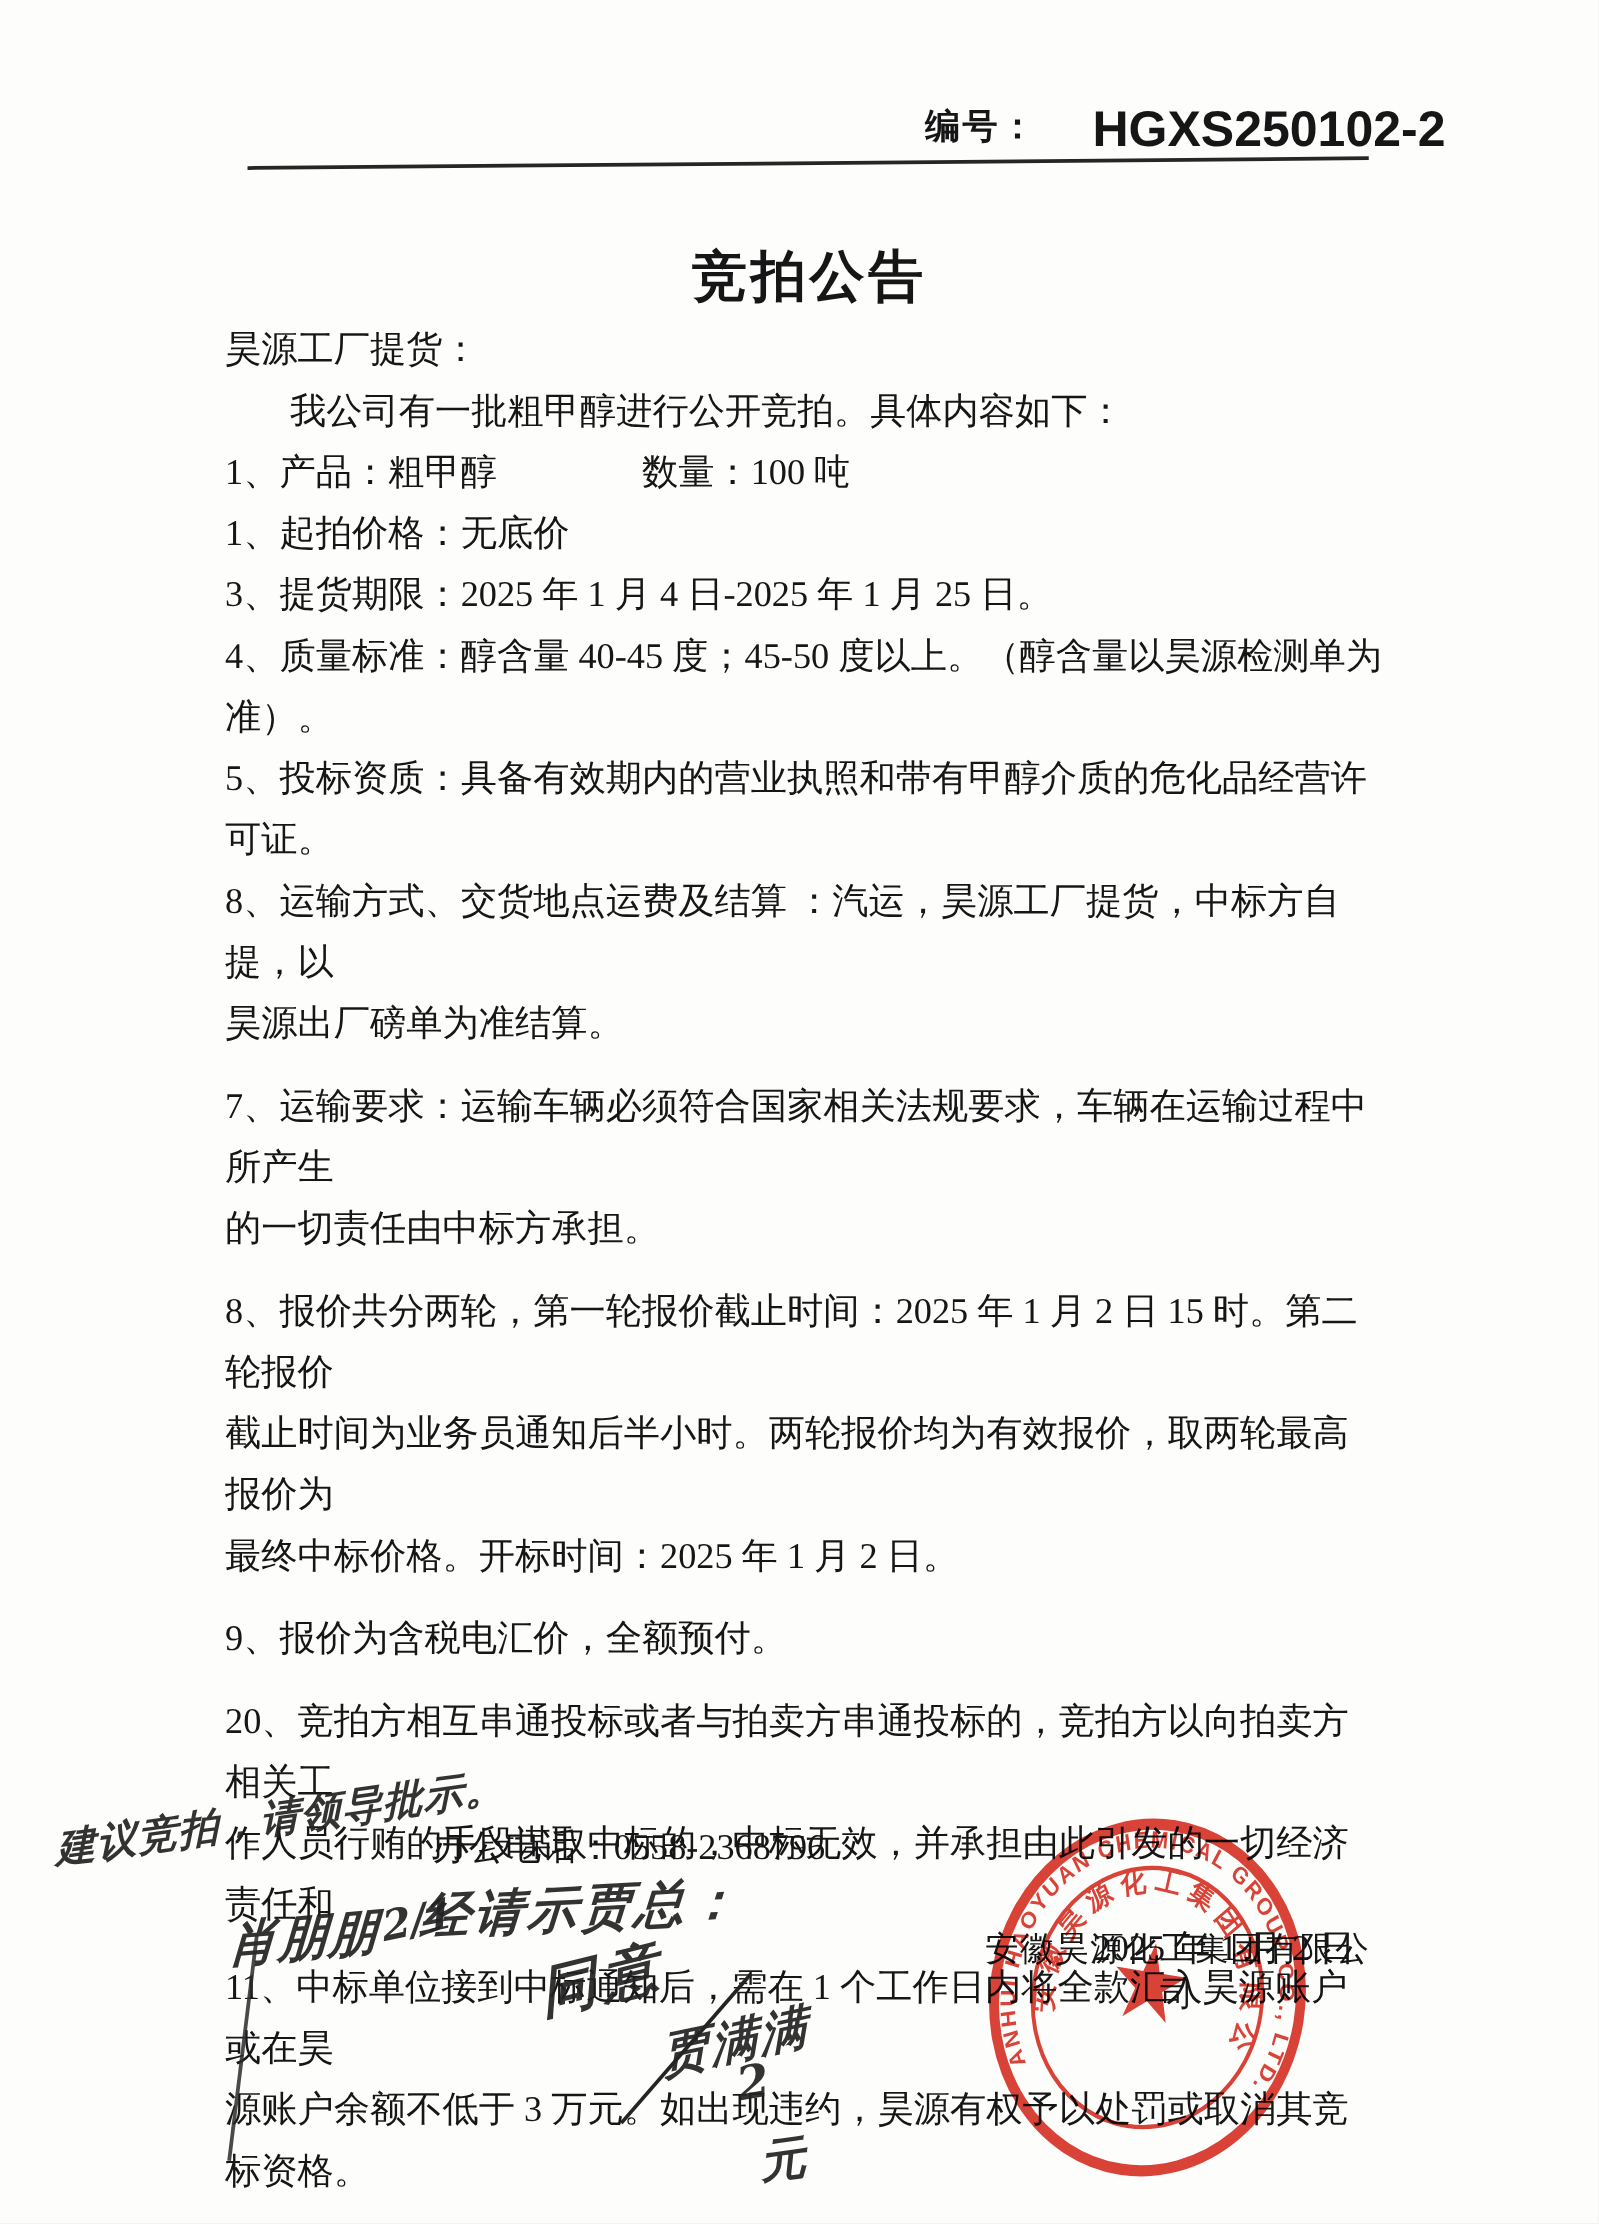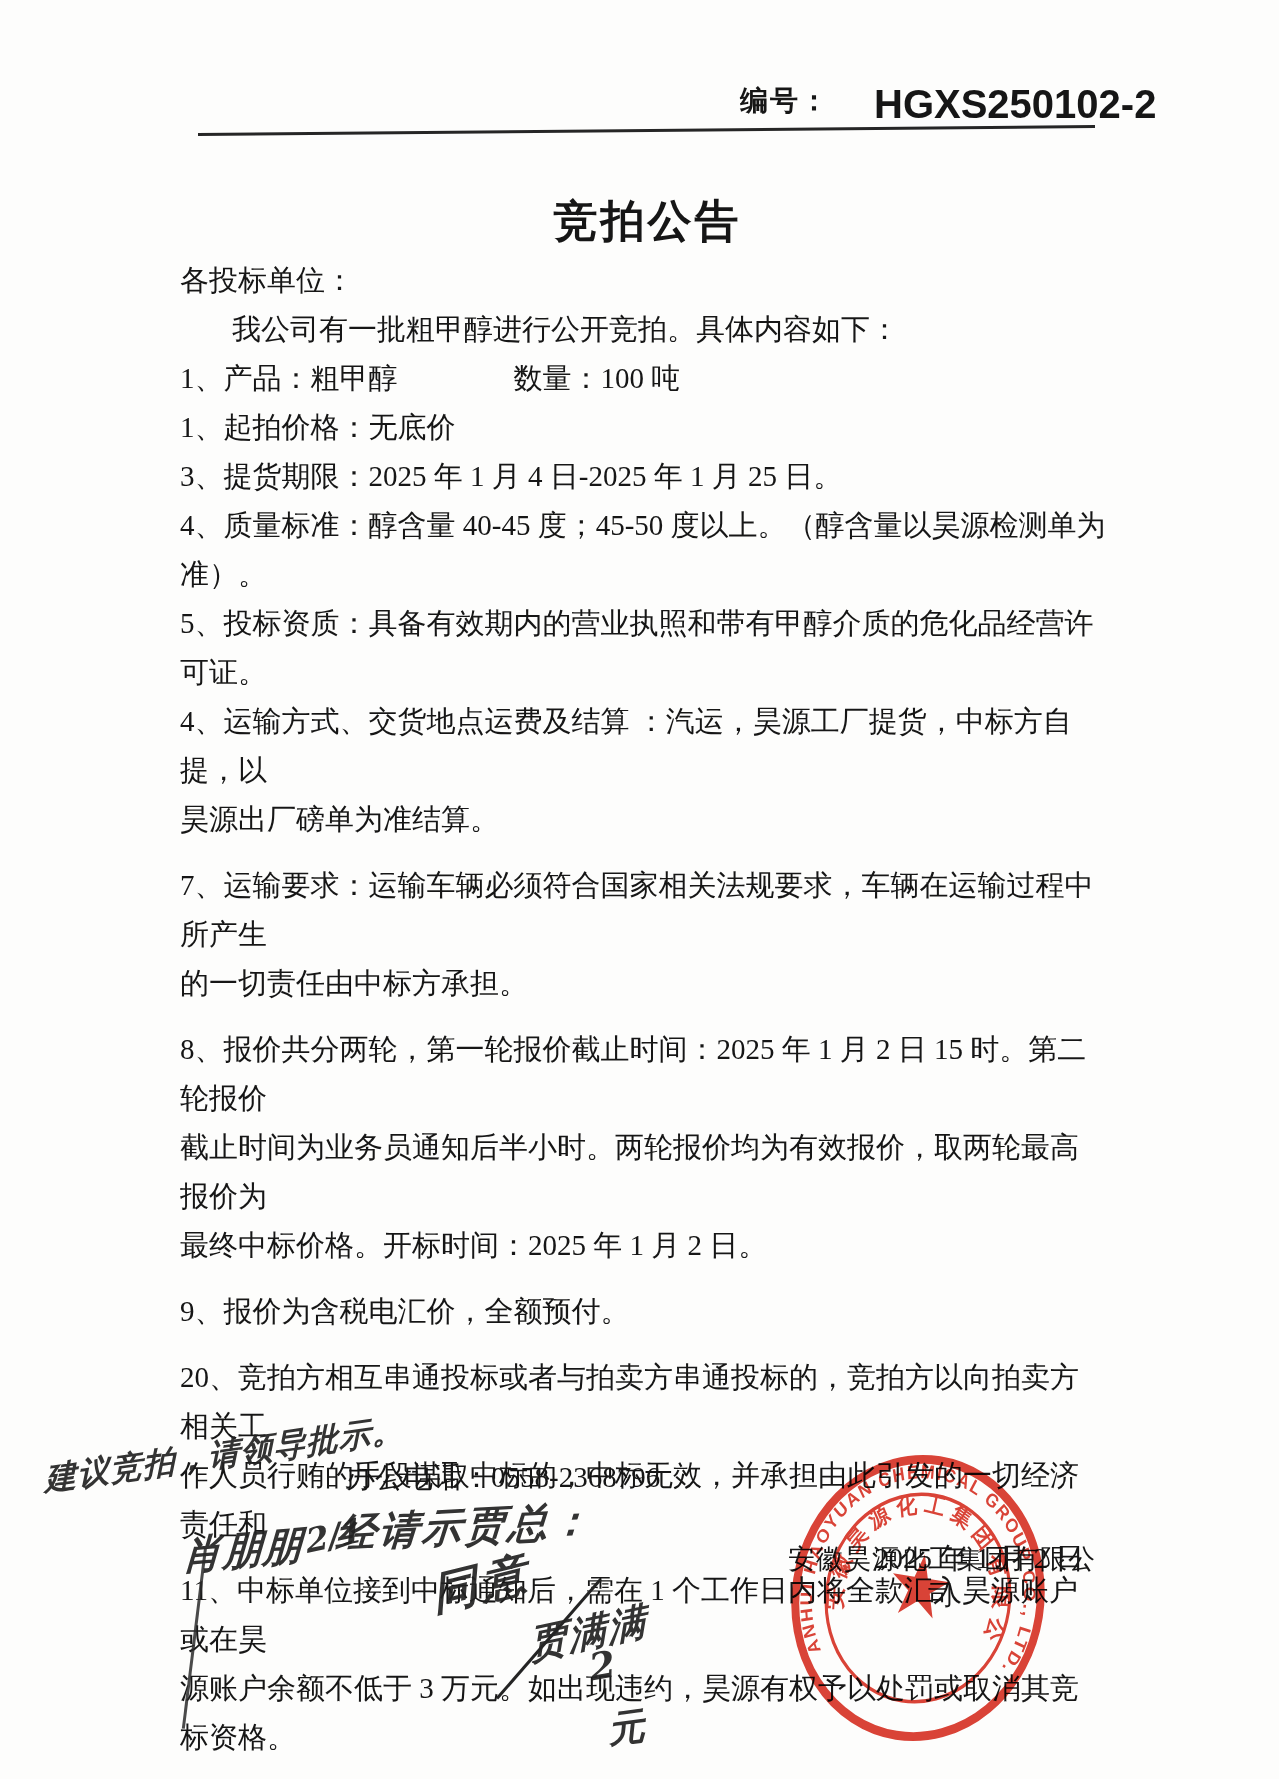--- a/index.html
+++ b/index.html
@@ -50,30 +50,30 @@
 
   <div class="doc-number">
     <span class="lbl">编号：</span>
     <span class="num">HGXS250102-2</span>
   </div>
   <div class="header-rule"></div>
 
   <h1 class="title">竞拍公告</h1>
 
   <div class="body">
-    <p>各投标单位：</p>
+    <p>昊源工厂提货：</p>
     <p class="intro">我公司有一批粗甲醇进行公开竞拍。具体内容如下：</p>
 
     <p>1、产品：粗甲醇　　　　数量：100 吨</p>
     <p>1、起拍价格：无底价</p>
     <p>3、提货期限：2025 年 1 月 4 日-2025 年 1 月 25 日。</p>
     <p>4、质量标准：醇含量 40-45 度；45-50 度以上。（醇含量以昊源检测单为准）。</p>
     <p>5、投标资质：具备有效期内的营业执照和带有甲醇介质的危化品经营许可证。</p>
 
-    <p>4、运输方式、交货地点运费及结算 ：汽运，昊源工厂提货，中标方自提，以</p>
+    <p>8、运输方式、交货地点运费及结算 ：汽运，昊源工厂提货，中标方自提，以</p>
     <p>昊源出厂磅单为准结算。</p>
 
     <p class="gap17">7、运输要求：运输车辆必须符合国家相关法规要求，车辆在运输过程中所产生</p>
     <p>的一切责任由中标方承担。</p>
 
     <p class="gap17">8、报价共分两轮，第一轮报价截止时间：2025 年 1 月 2 日 15 时。第二轮报价</p>
     <p>截止时间为业务员通知后半小时。两轮报价均为有效报价，取两轮最高报价为</p>
     <p>最终中标价格。开标时间：2025 年 1 月 2 日。</p>
 
     <p class="gap17">9、报价为含税电汇价，全额预付。</p>

